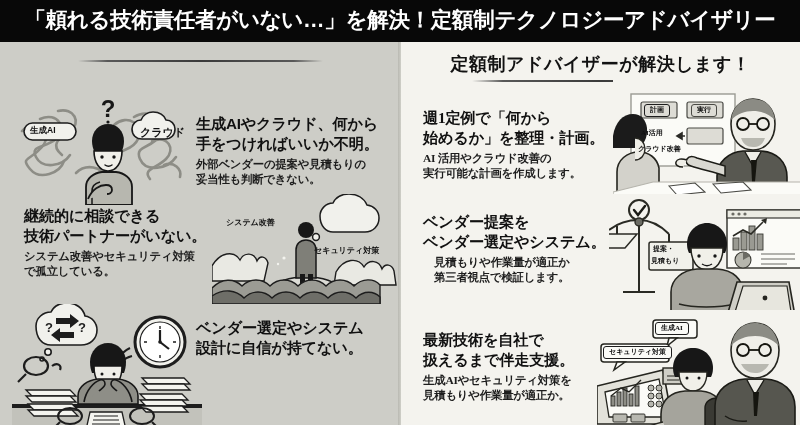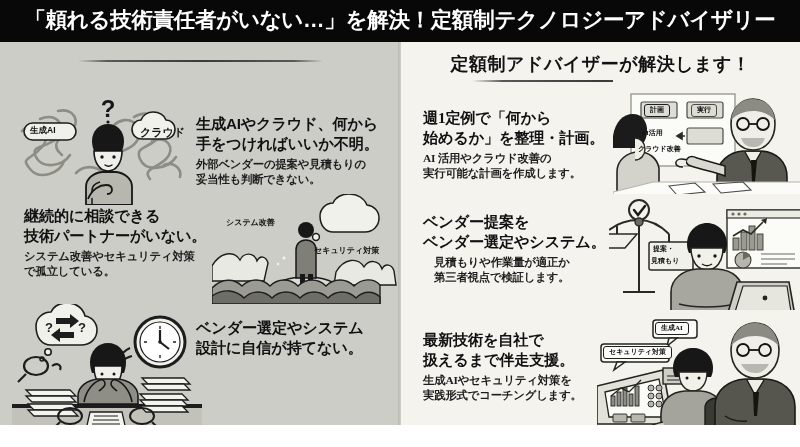--- a/index.html
+++ b/index.html
@@ -460,16 +460,16 @@
         </g>
       </svg>
       <div class="tag sq small" style="left:58px;top:12px;background:#fbfbf7;">生成AI</div>
       <div class="tag sq small" style="left:6px;top:36px;background:#fbfbf7;">セキュリティ対策</div>
     </div>
 
     <div class="block rb3">
       <div class="head" style="white-space:pre-line;">最新技術を自社で
 扱えるまで伴走支援。</div>
       <div class="sub" style="white-space:pre-line;">生成AIやセキュリティ対策を
-実践形式でコーチングします。</div>
+見積もりや作業量が適正か。</div>
     </div>
   </div>
 </div>
 
 </body></html>

